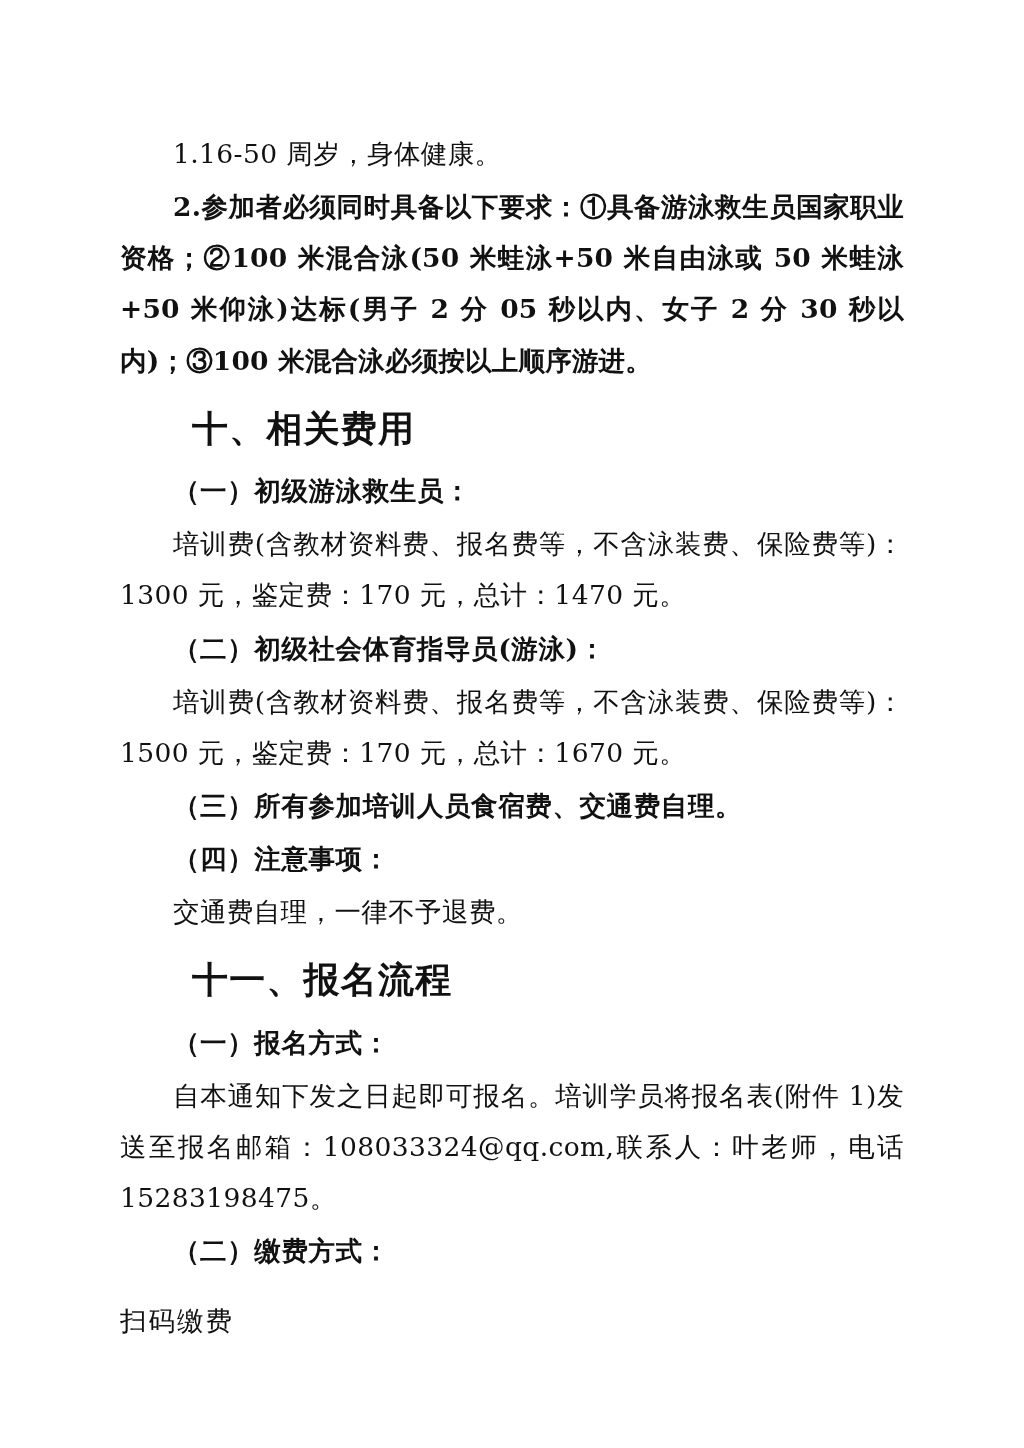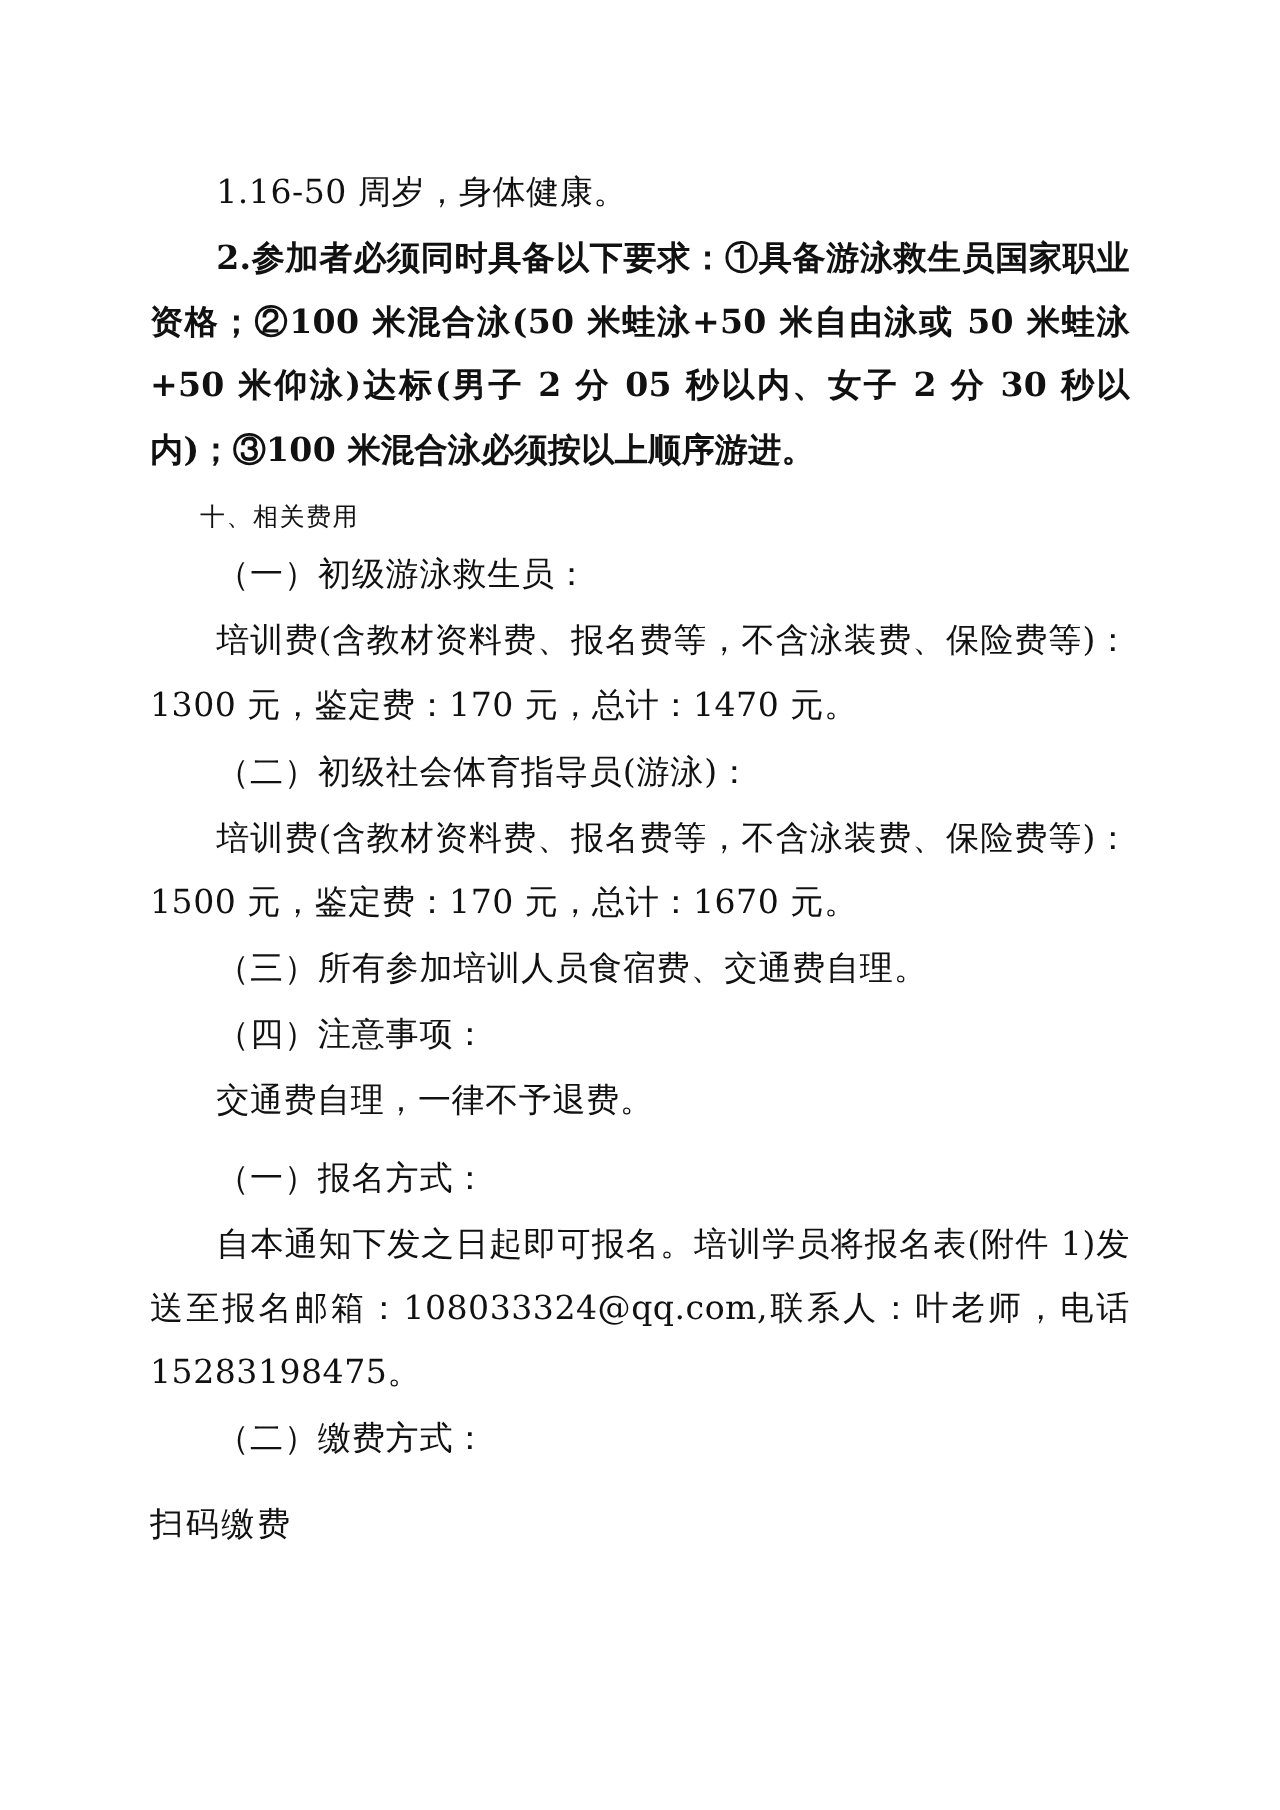--- a/index.html
+++ b/index.html
@@ -32,28 +32,28 @@
     margin: 0;
     text-indent: 2em;
     letter-spacing: 0.4px;
   }
   .para.tight {
     letter-spacing: 0.2px;
     font-weight: bold;
   }
   .heading {
     margin: 0;
-    font-weight: 400;
+    font-weight: 700;
     text-indent: 2em;
-    font-size: 20px;
+    font-size: 36px;
     letter-spacing: 1.2px;
   }
   .sub-heading {
     margin: 0;
-    font-weight: 400;
+    font-weight: 700;
     text-indent: 2em;
     font-size: 26.5px;
     letter-spacing: 0.6px;
   }
   .centered {
     margin: 0;
     text-align: left;
     text-indent: 0;
     letter-spacing: 2px;
   }
@@ -90,20 +90,21 @@
 
     <p class="sub-heading">（三）所有参加培训人员食宿费、交通费自理。</p>
     <div class="gap-sm"></div>
 
     <p class="sub-heading">（四）注意事项：</p>
     <div class="gap-sm"></div>
 
     <p class="para">交通费自理，一律不予退费。</p>
     <div class="gap-md"></div>
 
+    <p class="heading">十一、报名流程</p>
     <div class="gap-sm"></div>
 
     <p class="sub-heading">（一）报名方式：</p>
     <div class="gap-sm"></div>
 
     <p class="para">自本通知下发之日起即可报名。培训学员将报名表(附件 1)发送至报名邮箱：108033324@qq.com,联系人：叶老师，电话 15283198475。</p>
     <div class="gap-sm"></div>
 
     <p class="sub-heading">（二）缴费方式：</p>
     <div class="gap-lg"></div>

